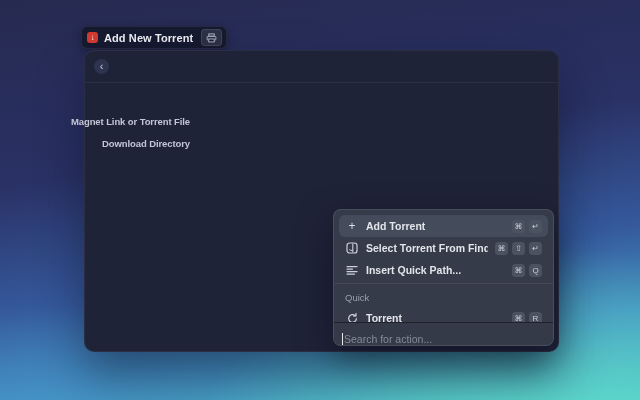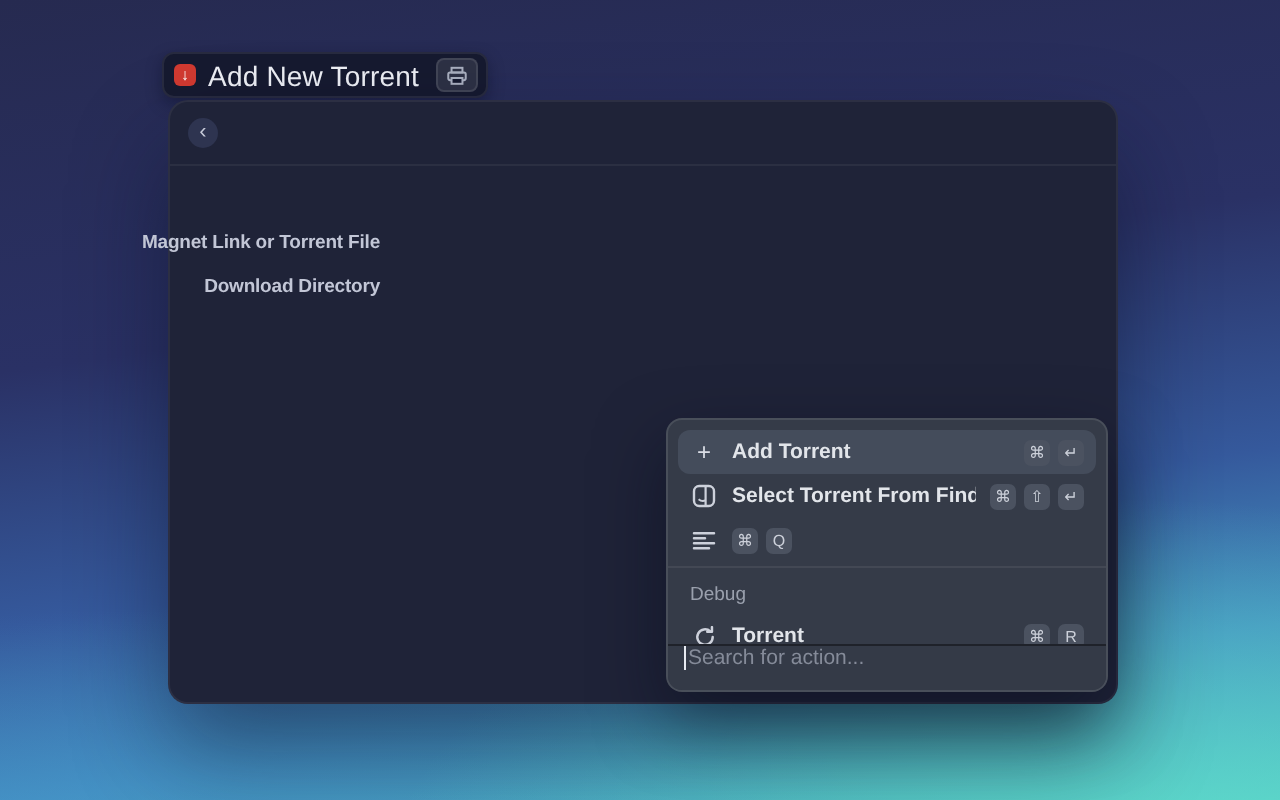--- a/index.html
+++ b/index.html
@@ -20,21 +20,21 @@
   .tab{
     position:absolute;left:81px;top:26px;height:21px;
     display:flex;align-items:center;gap:6px;padding:0 4px 0 5px;
     background:#161a30;border:1px solid rgba(255,255,255,0.08);
     border-radius:6px;box-shadow:0 3px 8px rgba(5,10,25,.35);
   }
   .app-icon{
     width:11px;height:11px;border-radius:3px;background:#d23a31;
     color:#fff;font-size:8px;font-weight:700;line-height:11px;text-align:center;
   }
-  .tab-title{font-size:14px;font-weight:400;color:#eef0f6;white-space:nowrap;letter-spacing:.1px;}
+  .tab-title{font-size:11px;font-weight:700;color:#eef0f6;white-space:nowrap;letter-spacing:.1px;}
   .tab-btn{
     width:19px;height:15px;border-radius:4px;margin-left:2px;
     background:rgba(255,255,255,0.10);border:1px solid rgba(255,255,255,0.10);
     display:flex;align-items:center;justify-content:center;
   }
 
   
   .window{
     position:absolute;left:84px;top:50px;width:473px;height:300px;
     background:#1f2338;border:1px solid rgba(255,255,255,0.06);
@@ -77,21 +77,21 @@
   .keys{display:flex;gap:4px;flex:none;}
   .key{
     min-width:9px;height:13px;padding:0 2px;border-radius:3.5px;
     background:#4b5260;color:#ccd0d9;font-size:8px;line-height:13px;text-align:center;
   }
   .separator{height:1px;background:rgba(255,255,255,0.07);margin:2px -5px 0;}
   .section-label{padding:8px 6px 4px;font-size:9.5px;color:#9aa0ad;}
   .search-bar{
     position:absolute;left:0;right:0;bottom:0;height:22px;
     background:#343a47;border-top:1px solid rgba(0,0,0,0.40);
-    display:flex;align-items:flex-start;padding:0 8px;gap:1px;
+    display:flex;align-items:flex-end;padding:0 8px;gap:1px;
   }
   .caret{width:1px;height:12px;background:#e7eaf1;flex:none;}
   .search-input{
     flex:1;background:transparent;border:none;outline:none;
     font-family:inherit;font-size:10.5px;color:#e2e5ea;padding:0;
   }
   .search-input::placeholder{color:#858b99;}
   svg{display:block;}
 </style>
 </head>
@@ -150,28 +150,29 @@
           <span class="key">↵</span>
         </span>
       </div>
 
       <div class="menu-row">
         <span class="menu-icon">
           <svg width="12" height="11" viewBox="0 0 12 11">
             <path d="M1 1.6 H11 M1 4.1 H6.5 M1 6.6 H11 M1 9.1 H8.5" fill="none" stroke="#cdd1db" stroke-width="1.25" stroke-linecap="round"></path>
           </svg>
         </span>
+        <span class="menu-label">Insert Quick Path...</span>
         <span class="keys">
           <span class="key">⌘</span>
           <span class="key">Q</span>
         </span>
       </div>
 
       <div class="separator"></div>
-      <div class="section-label">Debug</div>
+      <div class="section-label">Quick</div>
 
       <div class="menu-row">
         <span class="menu-icon">
           <svg width="11" height="11" viewBox="0 0 12 12">
             <path d="M10.2 6 a4.2 4.2 0 1 1 -1.3 -3" fill="none" stroke="#cdd1db" stroke-width="1.35" stroke-linecap="round"></path>
             <path d="M9.8 0.6 v2.6 h-2.6" fill="none" stroke="#cdd1db" stroke-width="1.35" stroke-linecap="round" stroke-linejoin="round"></path>
           </svg>
         </span>
         <span class="menu-label">Torrent</span>
         <span class="keys">

